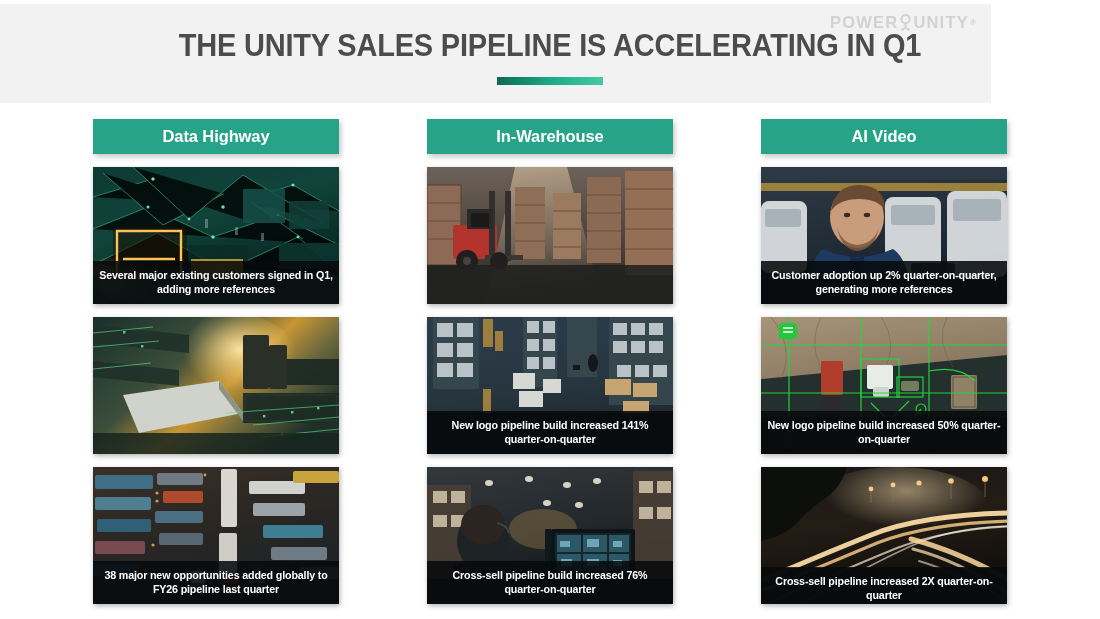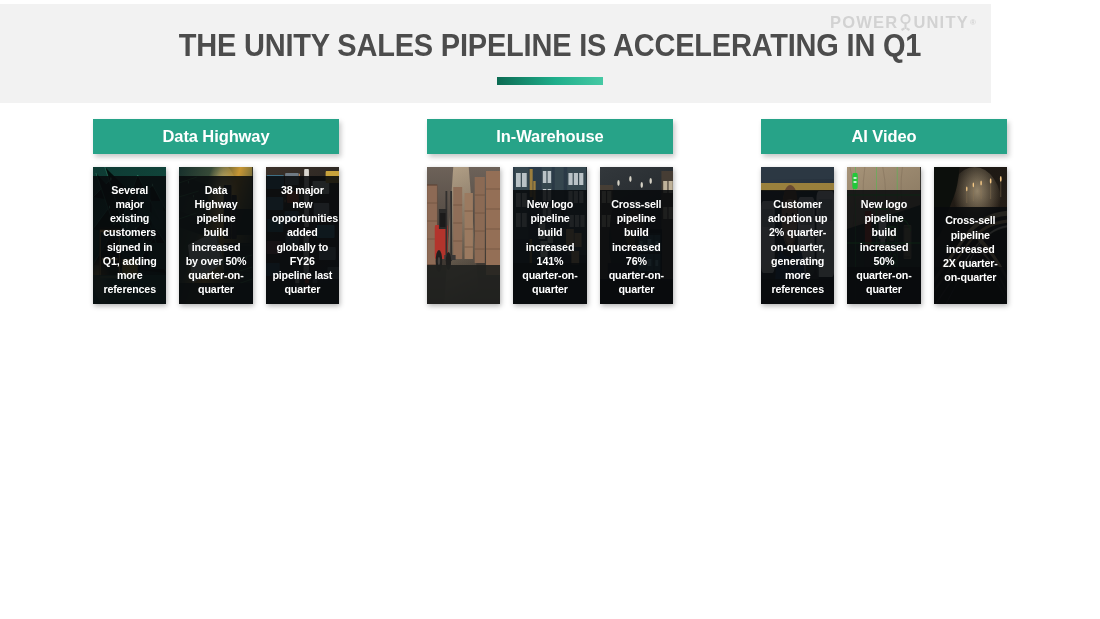--- a/index.html
+++ b/index.html
@@ -52,42 +52,42 @@
 
   .col-header {
     height: 35px; width: 100%;
     background: #27a388;
     display: flex; align-items: center; justify-content: center;
     color: #ffffff; font-weight: bold; font-size: 16.5px;
     letter-spacing: -0.1px;
     box-shadow: 2px 3px 5px rgba(0,0,0,0.22);
   }
 
-  .cards { margin-top: 13px; display: flex; flex-direction: row; gap: 13px; align-items: center; }
+  .cards { margin-top: 13px; display: flex; flex-direction: column; gap: 13px; align-items: center; }
 
   .card {
     position: relative; width: 246px; height: 137px;
     overflow: hidden;
     box-shadow: 1px 2px 5px rgba(0,0,0,0.30);
     background: #101418;
   }
   .card .photo { position: absolute; inset: 0; overflow: hidden; }
   .card .photo svg { width: 100%; height: 100%; display: block; }
 
   .caption {
     position: absolute; left: 0; right: 0; bottom: 0;
     background: rgba(8,10,12,0.88);
     color: #ffffff;
     font-size: 10.7px; font-weight: bold;
     line-height: 1.32;
     text-align: center;
     padding: 7px 6px 8px 6px;
     letter-spacing: -0.15px;
   }
-  .caption.tall { padding-top: 6px; padding-bottom: 20px; }
+  .caption.tall { padding-top: 6px; padding-bottom: 2px; }
 </style>
 </head>
 <body>
 
 <div class="slide">
 
   <div class="header">
     <div class="logo">
       <span>POWER</span>
       <span class="mark">
@@ -212,21 +212,20 @@
                 <rect x="170" y="98" width="2.4" height="2.4"></rect>
                   <rect x="198" y="94" width="2.4" height="2.4"></rect>
                 <rect x="224" y="90" width="2.4" height="2.4"></rect>
                   <rect x="188" y="116" width="2.4" height="2.4"></rect>
                 <rect x="30" y="14" width="2.4" height="2.4"></rect>
                   <rect x="48" y="28" width="2.4" height="2.4"></rect>
               </g>
               <rect x="0" y="116" width="246" height="21" fill="#16241f" opacity="0.85"></rect>
             </svg>
           </div>
-          <div class="caption">Data Highway pipeline build increased by over 50% quarter-on-quarter</div>
         </div>
 
         <div class="card">
           <div class="photo">
             <svg viewBox="0 0 246 137" preserveAspectRatio="none">
               <defs>
                 <linearGradient id="dh3bg" x1="0" y1="0" x2="0.4" y2="1">
                   <stop offset="0%" stop-color="#3a3029"></stop>
                     <stop offset="50%" stop-color="#2b2723"></stop>
                   <stop offset="100%" stop-color="#1d2329"></stop>

